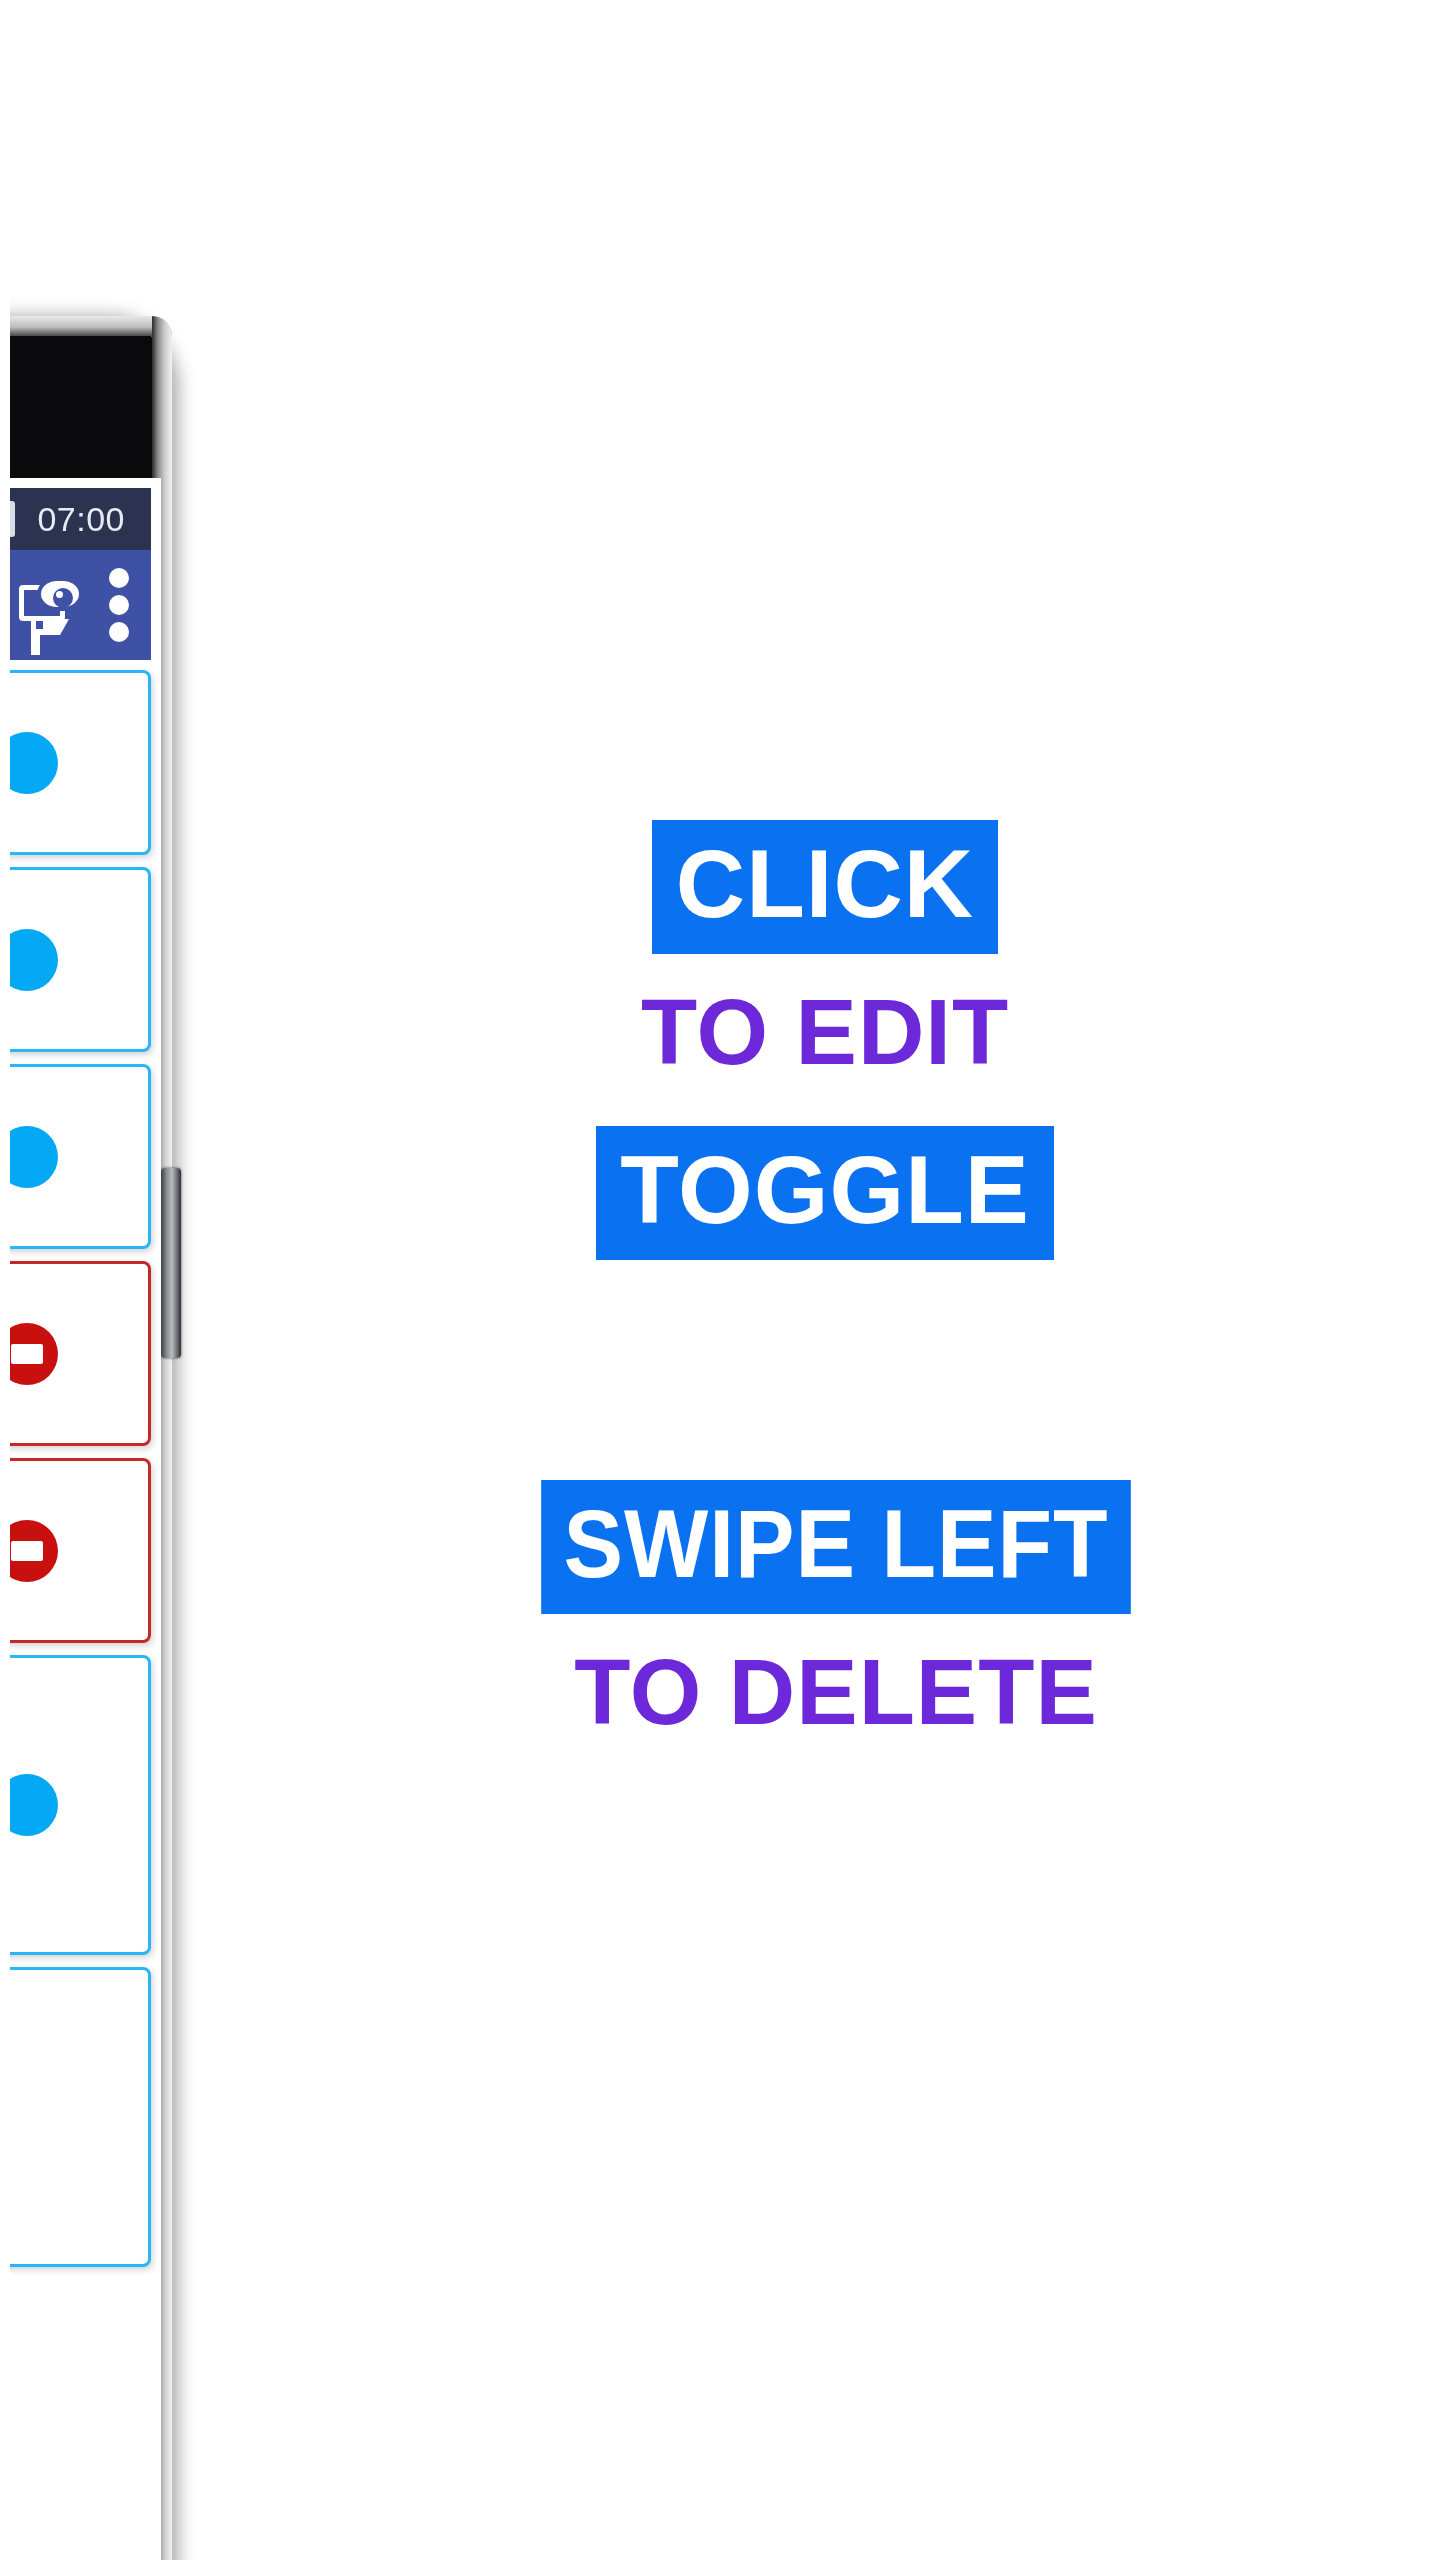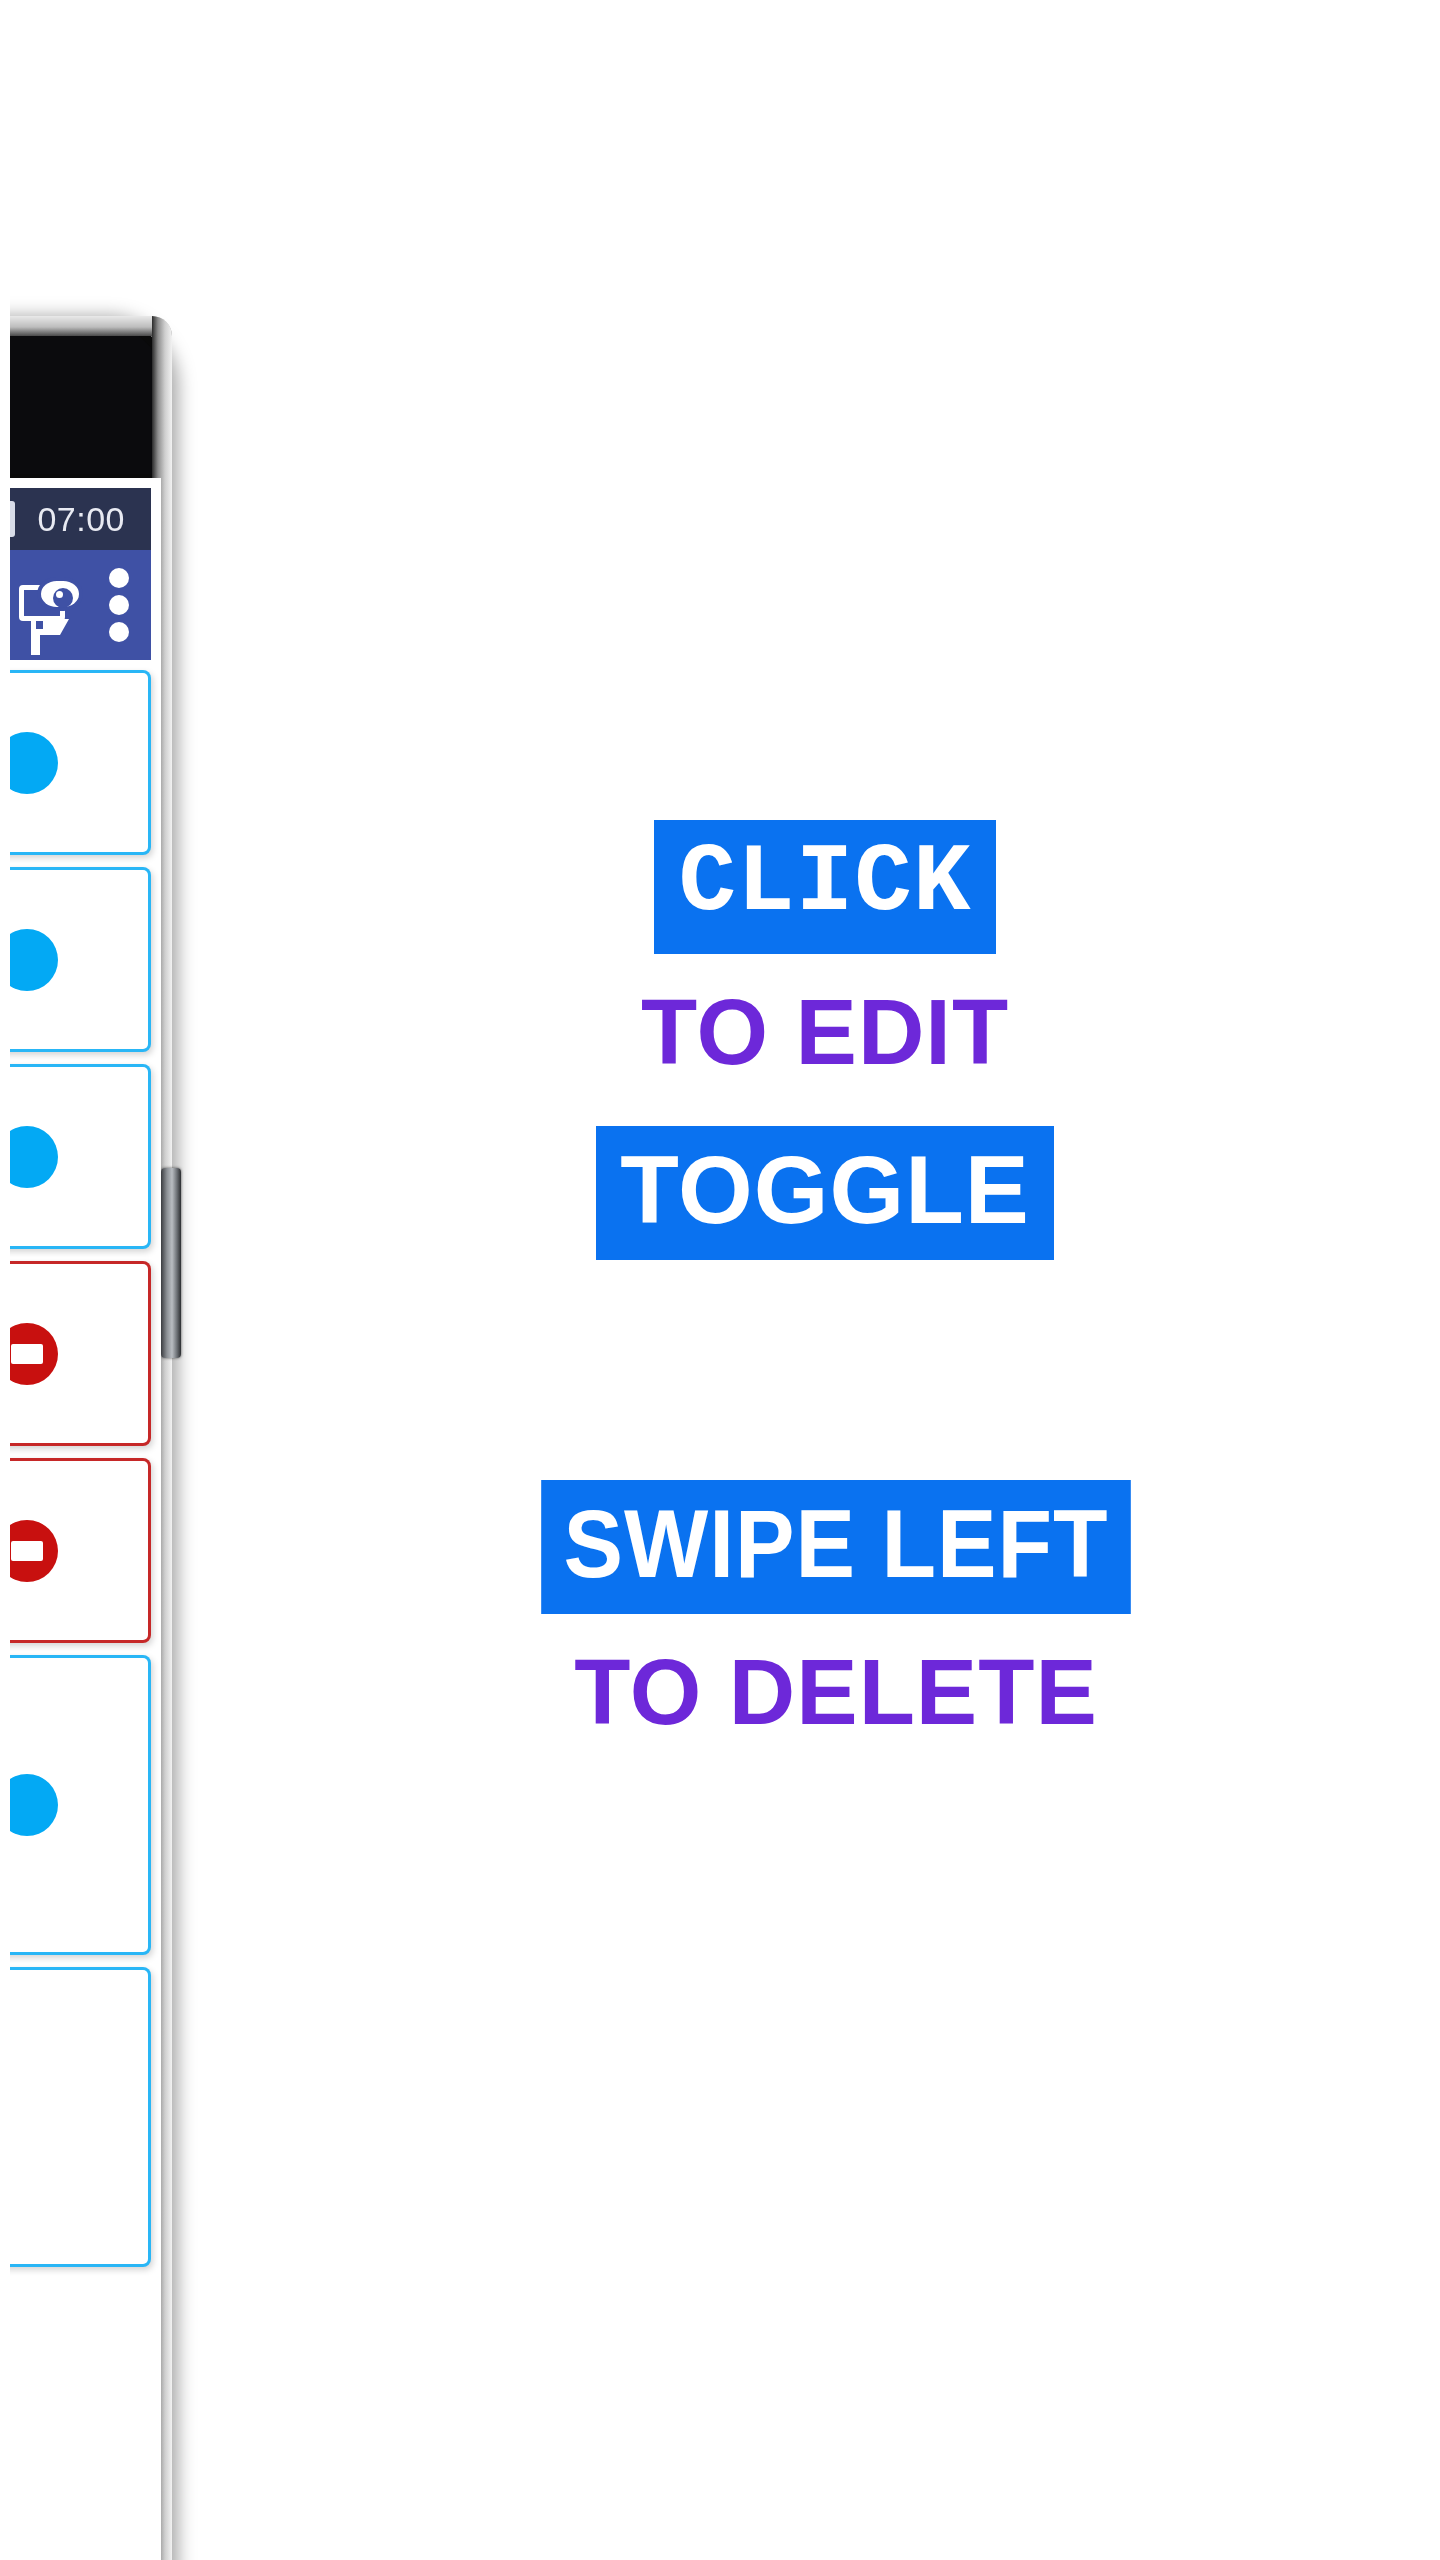--- a/index.html
+++ b/index.html
@@ -117,21 +117,21 @@
   .blk{ position:absolute; width:100%; text-align:center; }
   .hl{
     display:inline-block; background:#0a72f0; color:#ffffff;
     font-weight:bold; line-height:1.0; padding:16px 24px 22px 24px;
     letter-spacing:1px;
   }
   .sub{
     display:block; color:#6d28d9; font-weight:bold; line-height:1.0;
     letter-spacing:1px; margin-top:22px;
   }
-  .b1 .hl{ font-size:96px;font-family:Liberation Mono, monospace; }
+  .b1 .hl{ font-size:96px; }
   .b1 .sub{ font-size:92px; }
   .b2 .hl{ font-size:96px; }
   .b2 .sub{ font-size:92px; }
   .b3 .hl{ font-size:96px; transform:scaleX(.93); }
   .b3 .sub{ font-size:92px; }
 
   .b1{ top:790px; }
   .b2{ top:1096px; }
   .b3{ top:1450px;margin-left:11px; }
 </style>

